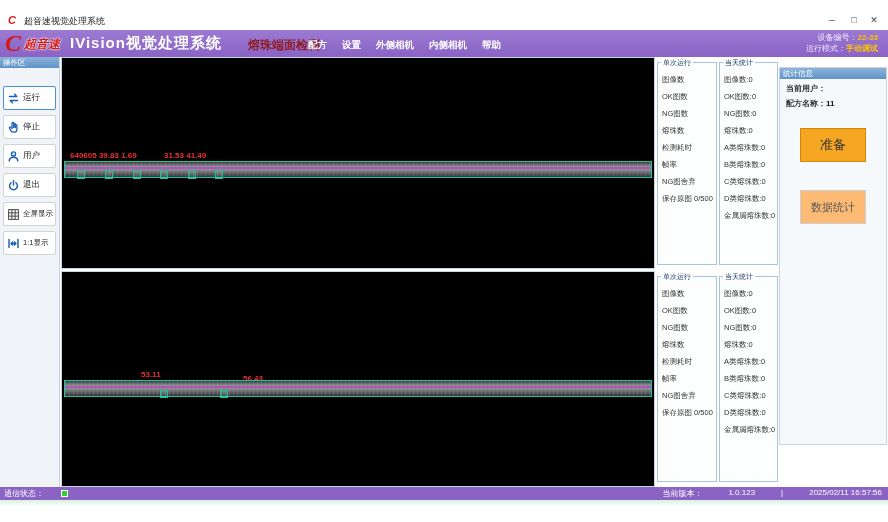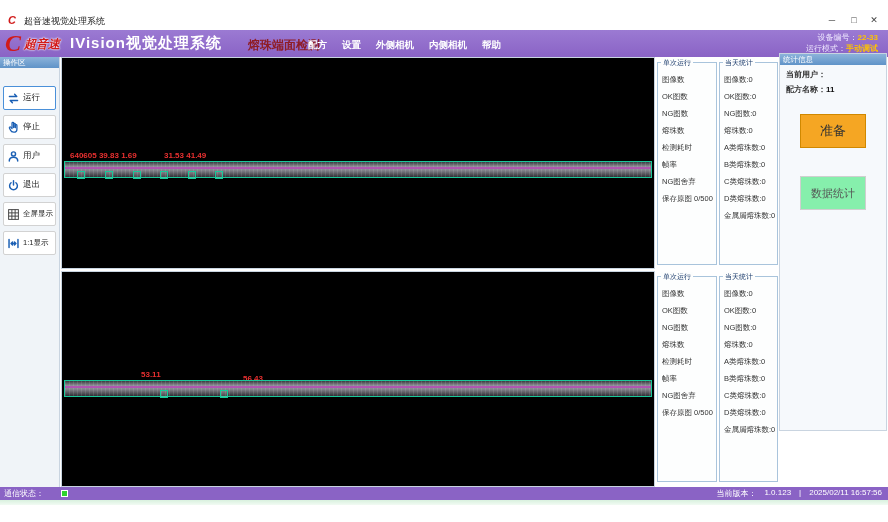--- a/index.html
+++ b/index.html
@@ -53,35 +53,35 @@
   .anno { position:absolute; color:#e93030; font-size:8px; font-weight:bold; white-space:nowrap; }
 
   
   .gbox { position:absolute; width:60px; background:#fdfefe; border:1px solid #a9c4dc; }
   .gbox .gtitle { position:absolute; top:-5px; left:3px; background:#fdfefe; padding:0 2px; font-size:7px; color:#1a3a6b; }
   .gbox .rows { padding:8px 0 0 4px; }
   .grow { font-size:7.5px; color:#333; line-height:17px; white-space:nowrap; }
   .grow .v { color:#333; }
 
   
-  .rpanel { position:absolute; left:779px; top:53px; width:108px; height:378px; background:#f6f9fc; border:1px solid #c9d4e0; }
+  .rpanel { position:absolute; left:779px; top:67px; width:108px; height:378px; background:#f6f9fc; border:1px solid #c9d4e0; }
   .rpanel .line { font-size:8px; font-weight:bold; color:#333; padding:4px 0 0 6px; }
   .rpanel .line .v { color:#111; }
   .btn-prepare { position:absolute; left:20px; top:60px; width:66px; height:34px; background:#f5a623;
                  border:1px solid #d08800; font-size:13px; color:#333; cursor:pointer;
                  font-family:"Liberation Serif","DejaVu Serif",serif; }
-  .btn-stats   { position:absolute; left:20px; top:122px; width:66px; height:34px; background:#86efac;
+  .btn-stats   { position:absolute; left:20px; top:122px; width:66px; height:34px; background:#fdba74;
                  border:1px solid #cfcfcf; font-size:11px; color:#555; cursor:pointer;
                  font-family:"Liberation Serif","DejaVu Serif",serif; }
 
   
   .statusbar { position:absolute; left:0; top:487px; width:888px; height:13px; background:#8a63c5; color:#fff; }
   .statusbar .comm { position:absolute; left:4px; top:1px; font-size:8px; display:flex; align-items:center; gap:17px; }
   .led { width:7px; height:7px; background:#2fd32f; border:1px solid #fff; display:inline-block; }
-  .statusbar .ver { position:absolute; right:6px; top:1px; font-size:8px; display:flex; gap:8px; }
+  .statusbar .ver { position:absolute; right:6px; top:1px; font-size:8px; display:flex; gap:26px; }
   .understrip { position:absolute; left:0; top:500px; width:888px; height:5px; background:linear-gradient(#d9f1de,#f2fbf4); }
 </style>
 </head>
 <body>
 
 <div class="screen">
 
   <div class="titlebar">
     <span class="appicon">C</span>
     <span class="apptitle">超音速视觉处理系统</span>

